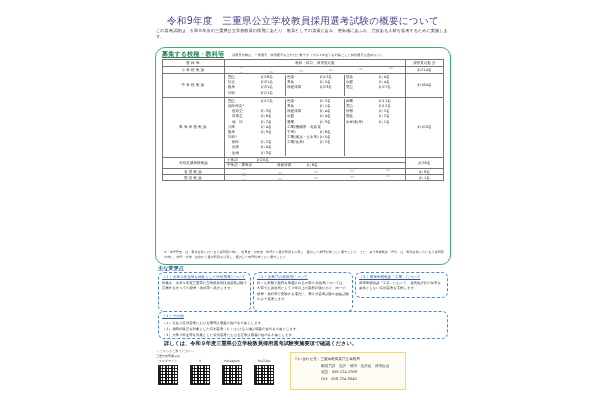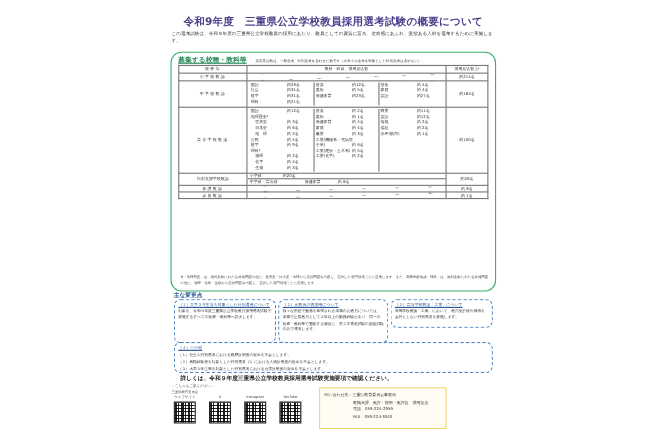--- a/index.html
+++ b/index.html
@@ -1,21 +1,21 @@
 <!DOCTYPE html>
 <html><head>
 <meta charset="utf-8">
 <style>
   * { box-sizing: border-box; margin: 0; padding: 0; }
   html, body { width: 600px; height: 400px; background: #ffffff; overflow: hidden; }
   body { font-family: "DejaVu Sans", sans-serif; color: #222; position: relative; }
 
   .page { position: absolute; left: 150px; top: 14px; width: 306px; height: 384px; background: #fff; }
 
-  .title { text-align: center; font-weight: bold; font-size: 9.6px; color: #4a3f8a; letter-spacing: 0.2px; height: 13px; line-height: 13px; }
+  .title { text-align: center; font-weight: normal; font-size: 9.6px; color: #4a3f8a; letter-spacing: 0.2px; height: 13px; line-height: 13px; }
   .intro { font-size: 4.2px; line-height: 6px; color: #333; padding: 1px 6px 0 6px; height: 14px; }
 
   .section-box { position: absolute; left: 5px; top: 33px; width: 296px; height: 218px; border: 1.4px solid #3ab06a; border-radius: 10px 10px 10px 10px; }
   .section-head { position: absolute; left: 6px; top: 2px; display: flex; align-items: baseline; gap: 8px; }
   .section-title { font-size: 6.2px; font-weight: bold; color: #2a8a5a; text-decoration: underline; }
   .section-note { font-size: 3.2px; color: #444; }
 
   table.main { position: absolute; left: 6px; top: 11px; width: 282px; border-collapse: collapse; font-size: 3.6px; color: #333; }
   table.main td, table.main th { border: 0.6px solid #777; vertical-align: middle; }
   table.main th { font-weight: normal; height: 7px; text-align: center; background: #fff; }

